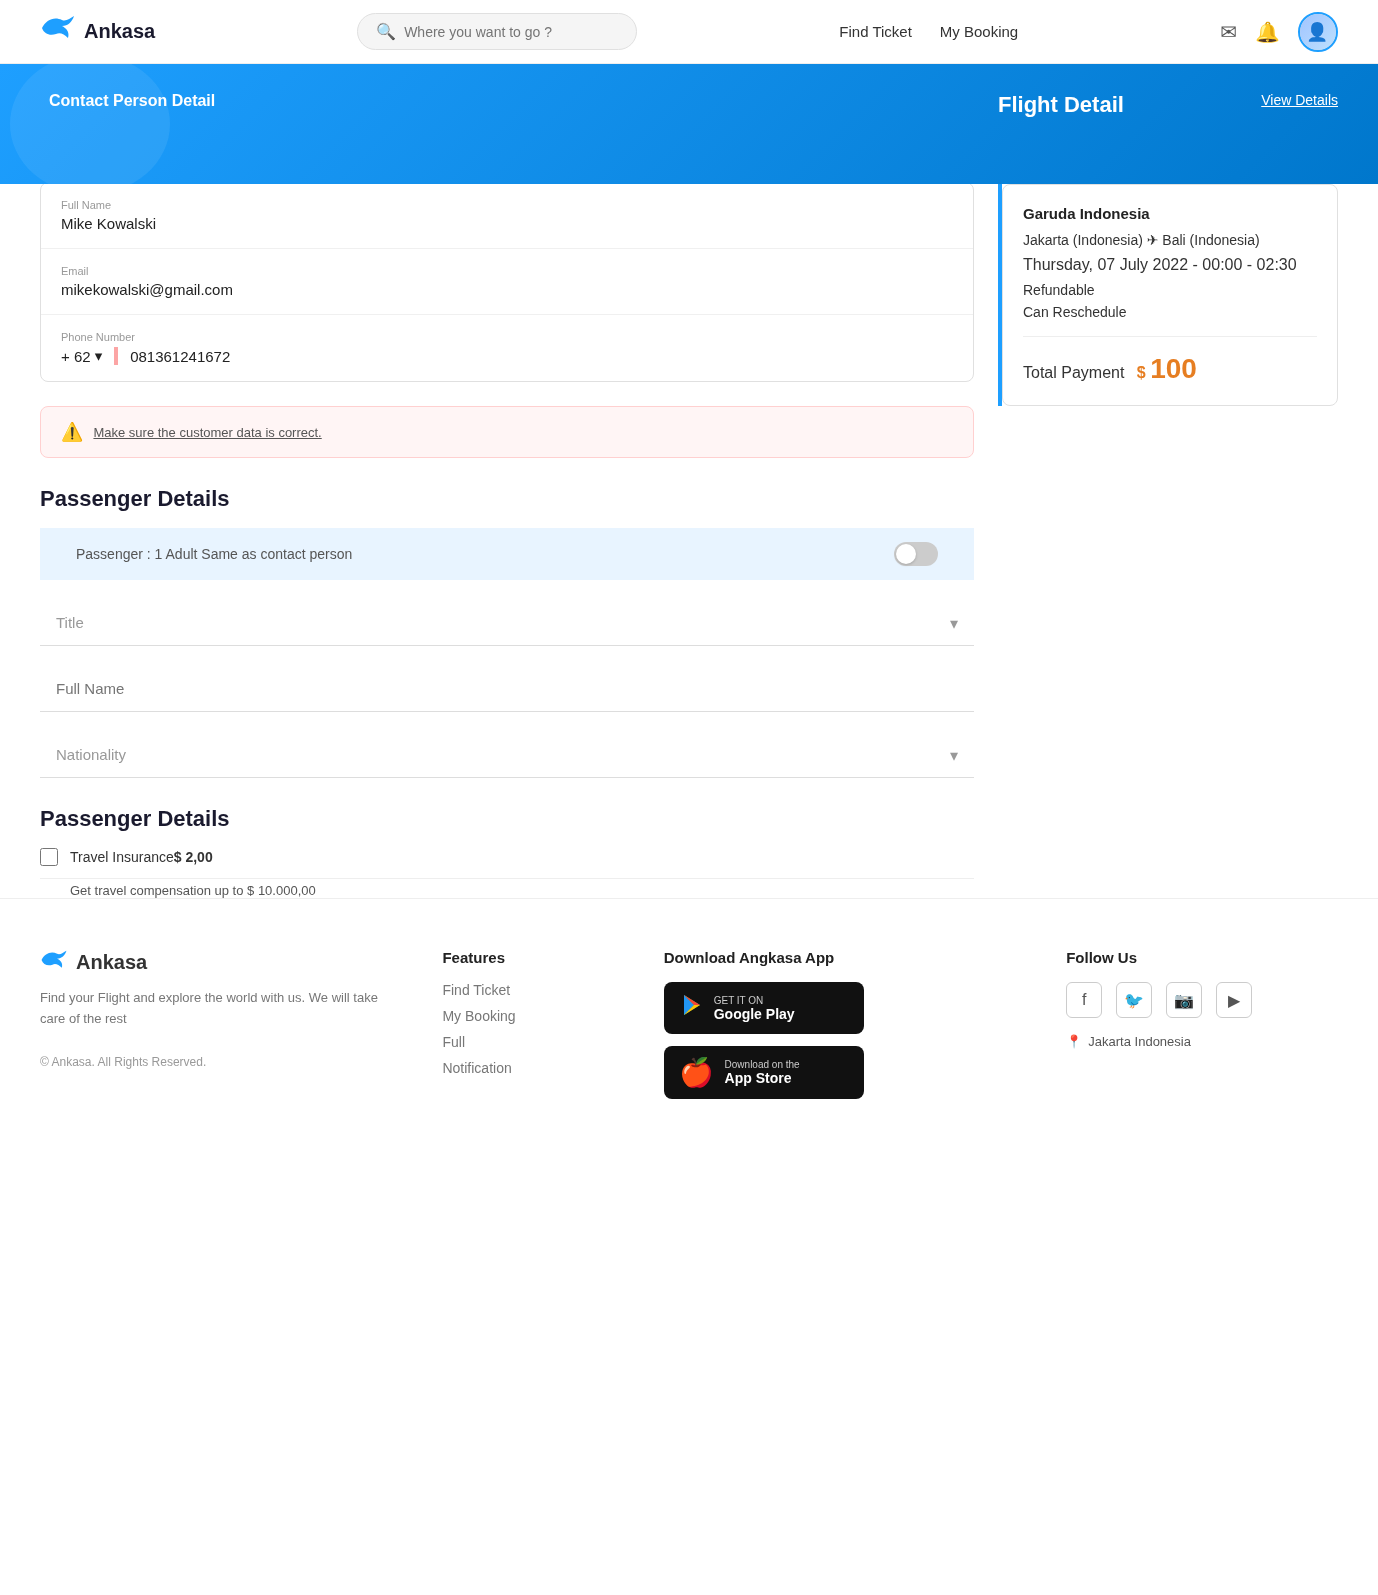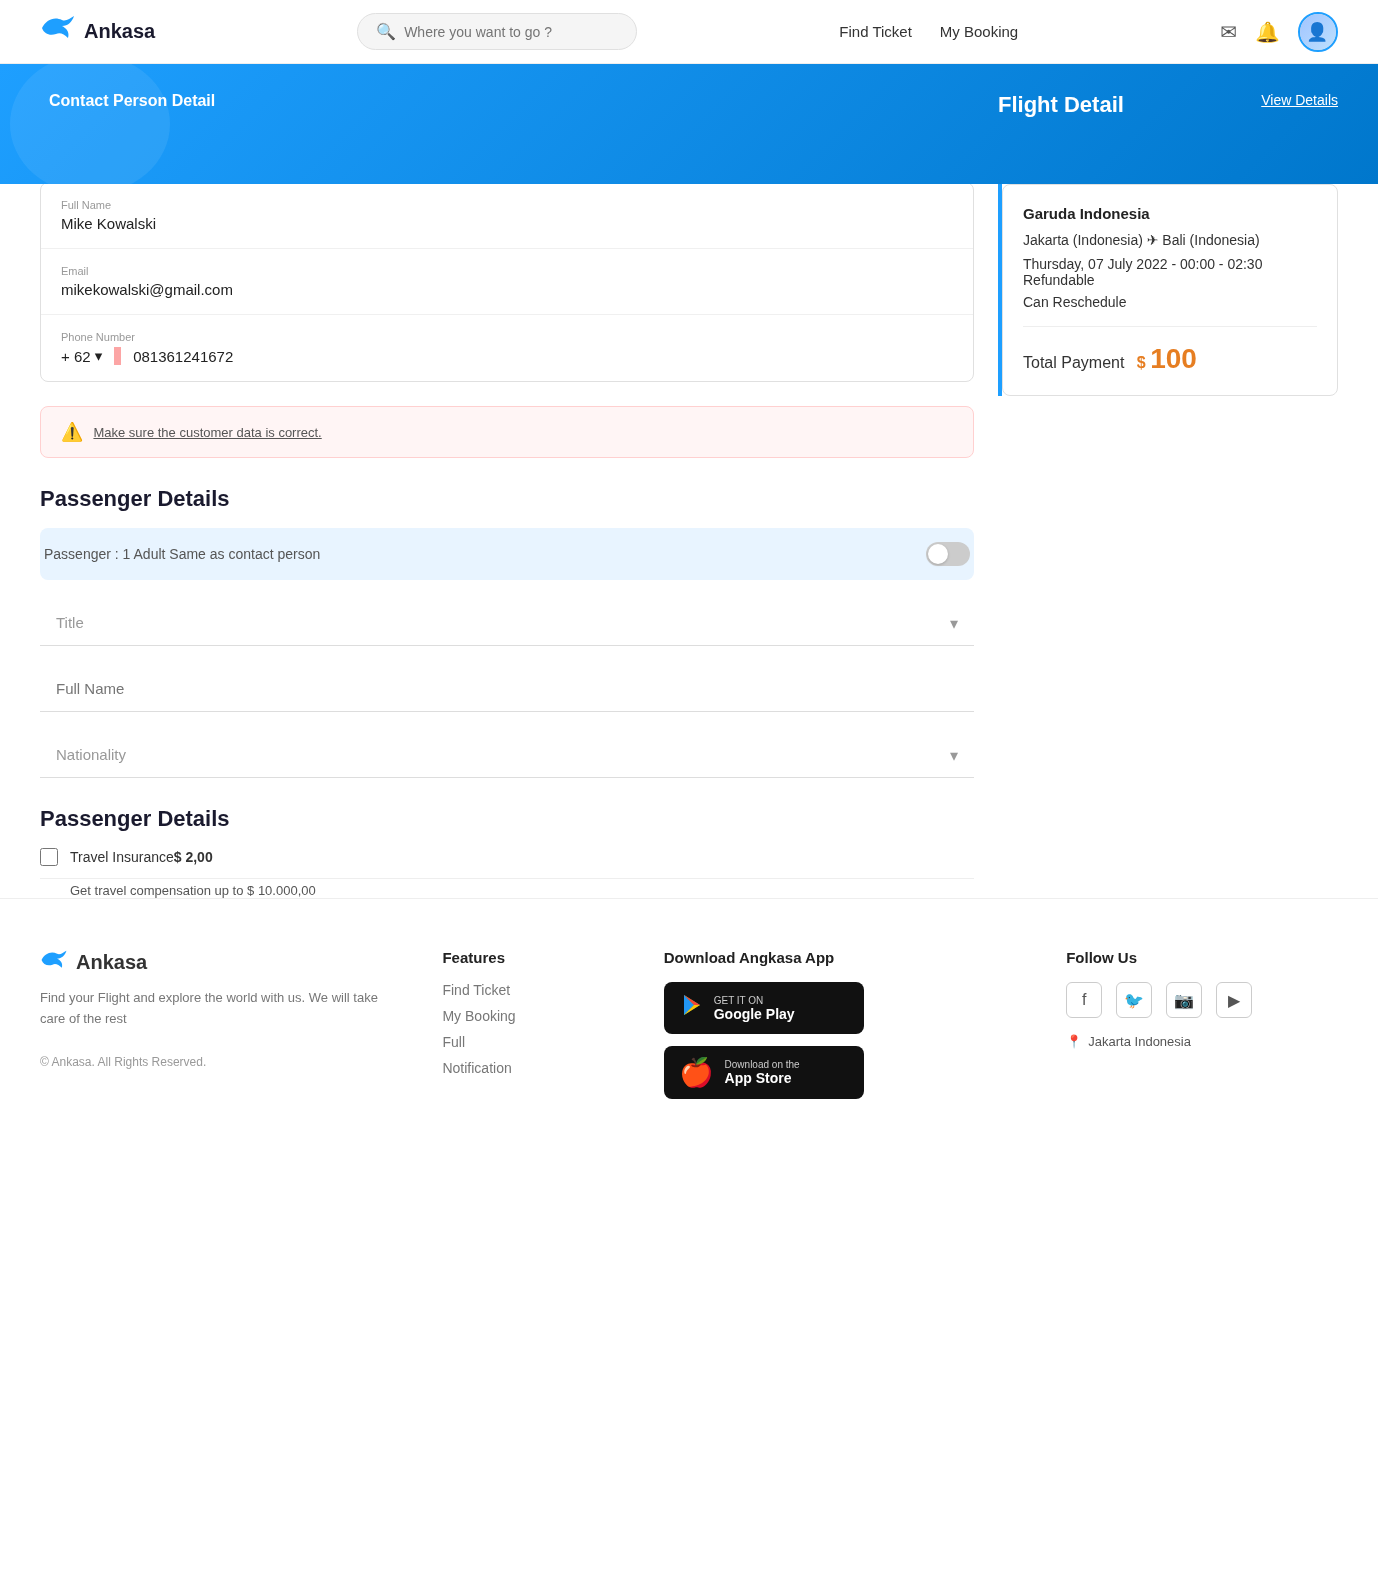--- a/index.html
+++ b/index.html
@@ -55,38 +55,38 @@
     
     .contact-card {
       background: #fff; border: 1px solid #e0e0e0; border-radius: 8px;
       padding: 0; margin-top: -2px; margin-bottom: 24px;
     }
     .form-group { padding: 16px 20px; border-bottom: 1px solid #f0f0f0; }
     .form-group:last-child { border-bottom: none; }
     .form-label { font-size: 11px; color: #999; margin-bottom: 4px; }
     .form-value { font-size: 15px; color: #222; font-weight: 500; }
     .phone-row { display: flex; align-items: center; gap: 0; }
-    .phone-code { display: flex; align-items: center; gap: 4px; font-size: 15px; color: #222; font-weight: 500; border-right: 7px solid #fca5a5; padding-right: 12px; margin-right: 12px; cursor: pointer; }
+    .phone-code { display: flex; align-items: center; gap: 4px; font-size: 15px; color: #222; font-weight: 500; border-right: 4px solid #fca5a5; padding-right: 12px; margin-right: 12px; cursor: pointer; }
     .phone-number { font-size: 15px; color: #222; font-weight: 500; }
 
     
     .alert-box {
       background: #fff5f5; border: 1px solid #ffd0d0; border-radius: 8px;
       padding: 14px 20px; display: flex; align-items: center; gap: 10px;
       margin: 0 0 0 0;
     }
     .alert-icon { color: #e74c3c; font-size: 18px; }
     .alert-text { font-size: 13px; color: #555; text-decoration: underline; }
 
     
     .section-title { font-size: 22px; font-weight: 700; color: #1a1a2e; margin: 28px 0 16px 0; }
 
     
     .same-contact-row {
-      background: #e8f4ff; border-radius: 8px; padding: 14px 4px;
+      background: #e8f4ff; border-radius: 0; padding: 14px 36px;
       display: flex; align-items: center; justify-content: space-between;
       margin-bottom: 20px;
     }
     .same-contact-label { font-size: 14px; color: #555; }
     .toggle-switch {
       width: 44px; height: 24px; background: #ccc; border-radius: 12px;
       position: relative; cursor: pointer; transition: background 0.2s;
     }
     .toggle-switch::after {
       content: ''; position: absolute; width: 20px; height: 20px;
@@ -132,21 +132,21 @@
     }
 
     
     .right-panel { width: 340px; padding-top: 0; }
     .flight-card {
       background: #fff; border: 1px solid #e0e0e0; border-radius: 8px;
       padding: 20px; margin-top: 0;
     }
     .flight-airline { font-size: 15px; font-weight: 600; color: #222; margin-bottom: 10px; }
     .flight-route { font-size: 14px; color: #333; margin-bottom: 8px; }
-    .flight-time { font-size: 14px; color: #333; margin-bottom: 0; }
+    .flight-time { font-size: 16px; color: #333; margin-bottom: 8px; }
     .flight-feature { font-size: 14px; color: #333; margin-bottom: 6px; }
     .flight-divider { border: none; border-top: 1px solid #eee; margin: 16px 0; }
     .total-payment { font-size: 16px; color: #333; }
     .total-amount { font-size: 28px; font-weight: 700; color: #e67e22; }
     .total-currency { font-size: 16px; font-weight: 600; color: #e67e22; }
 
     
     .flight-panel-wrapper {
       background: #fff; border-left: 4px solid #1e9fff;
       margin-top: 0;

